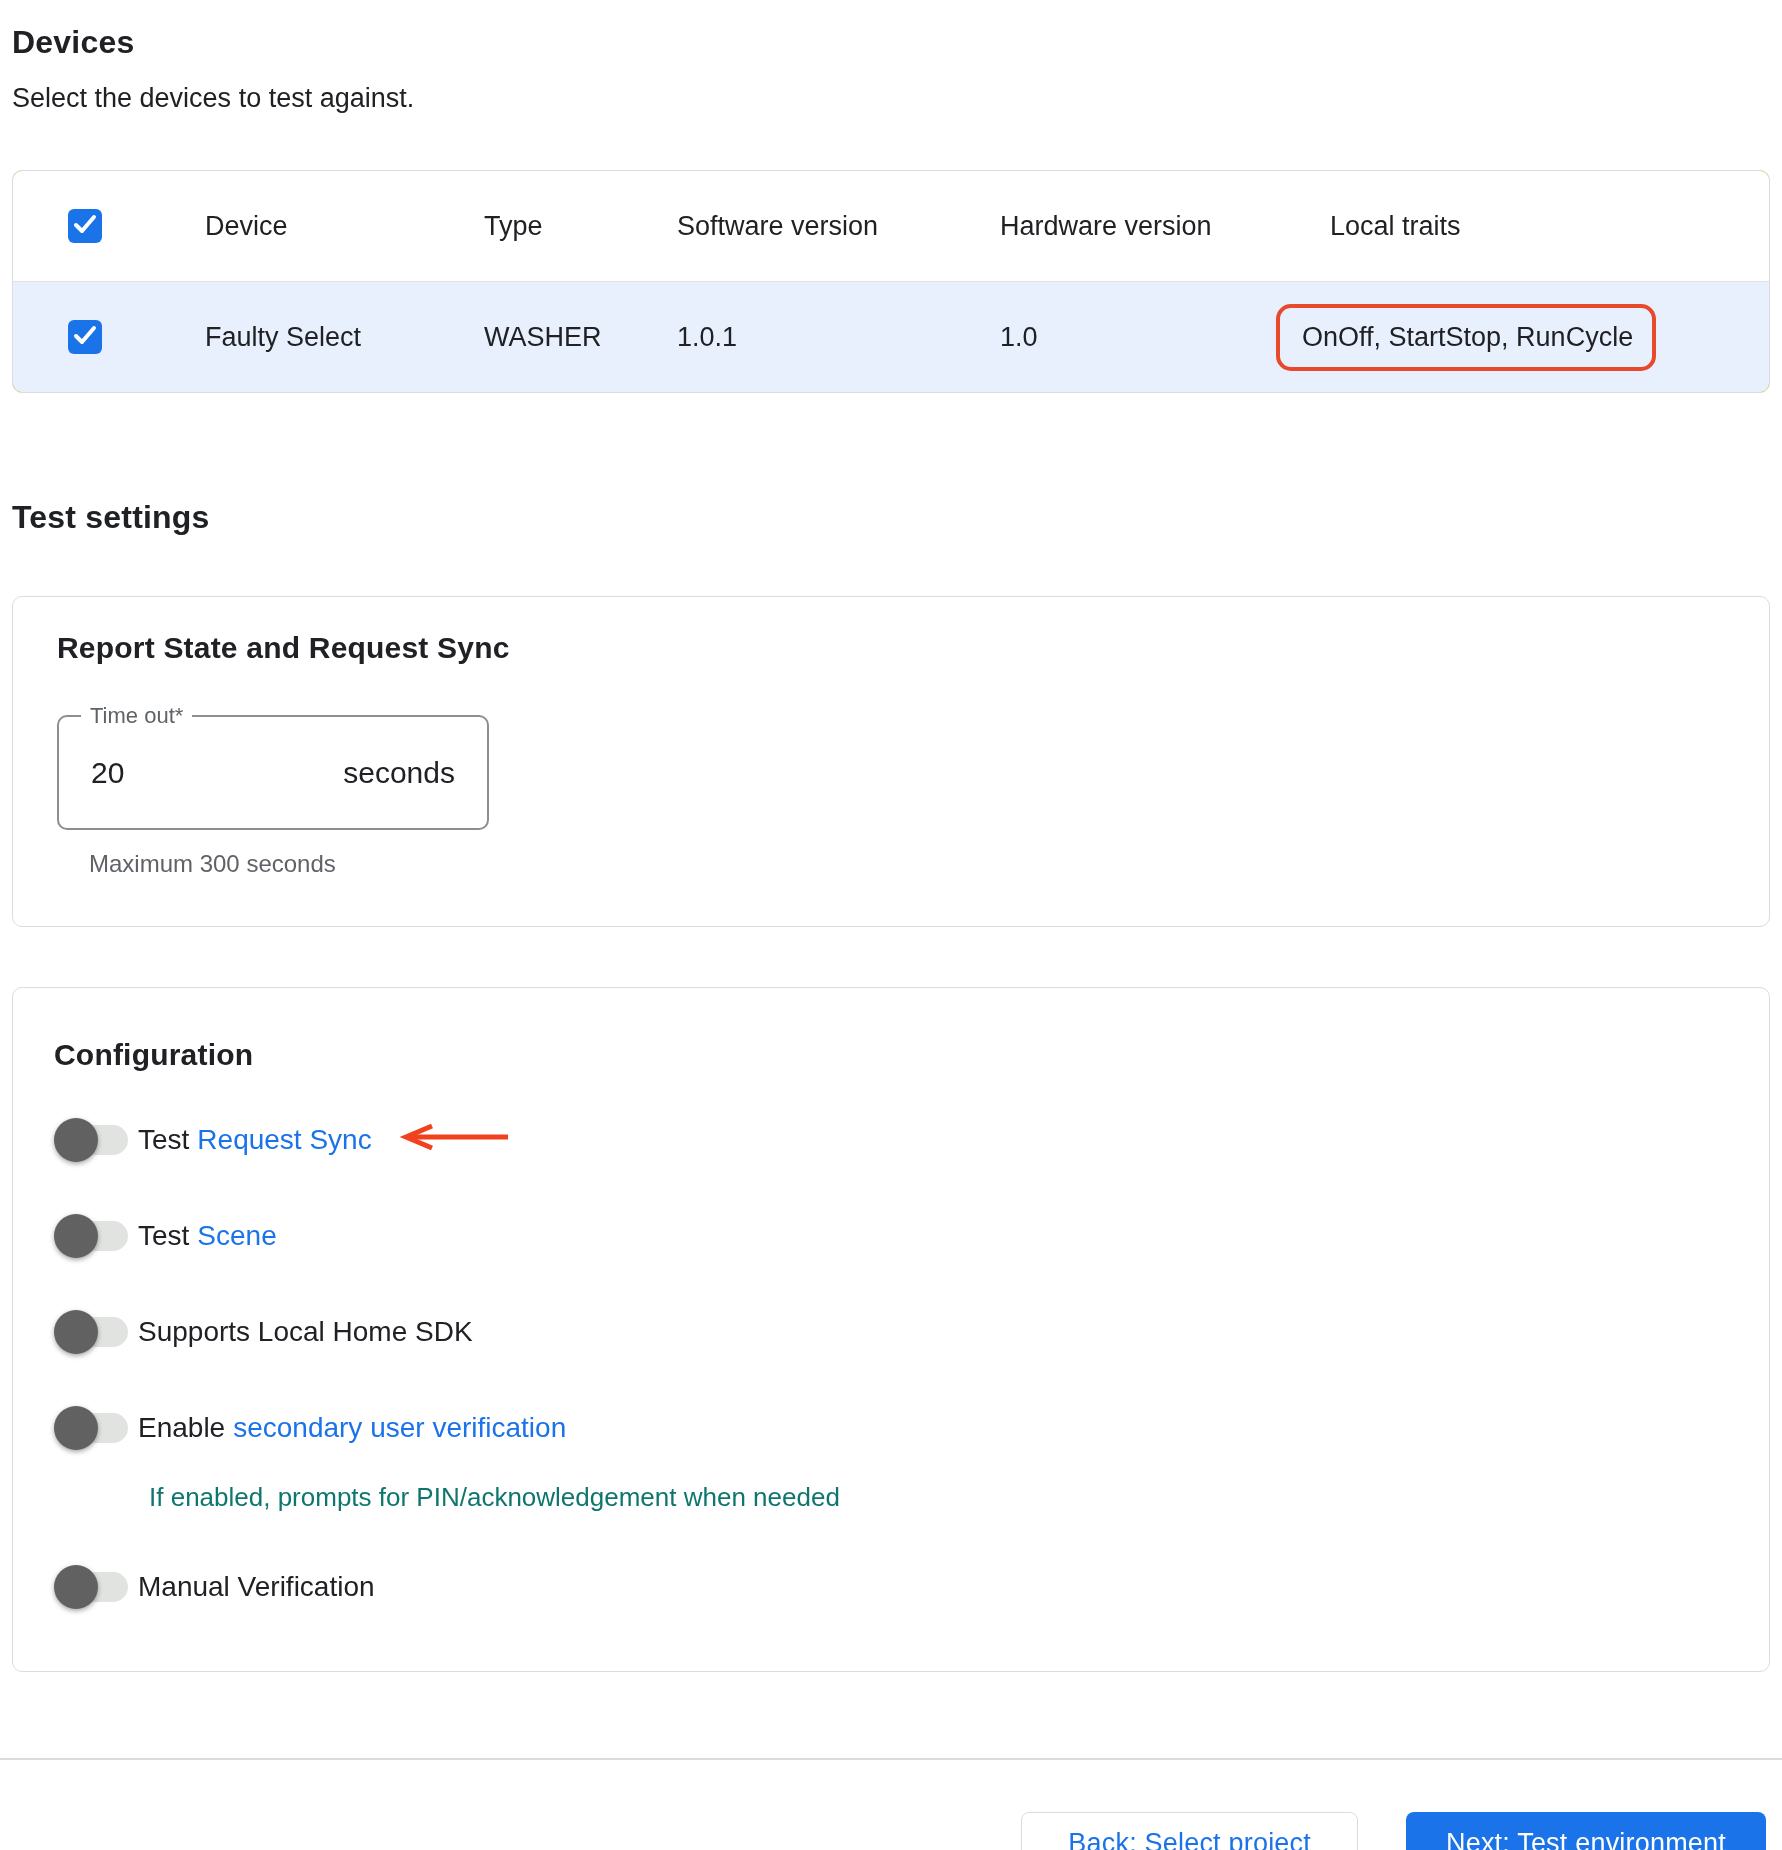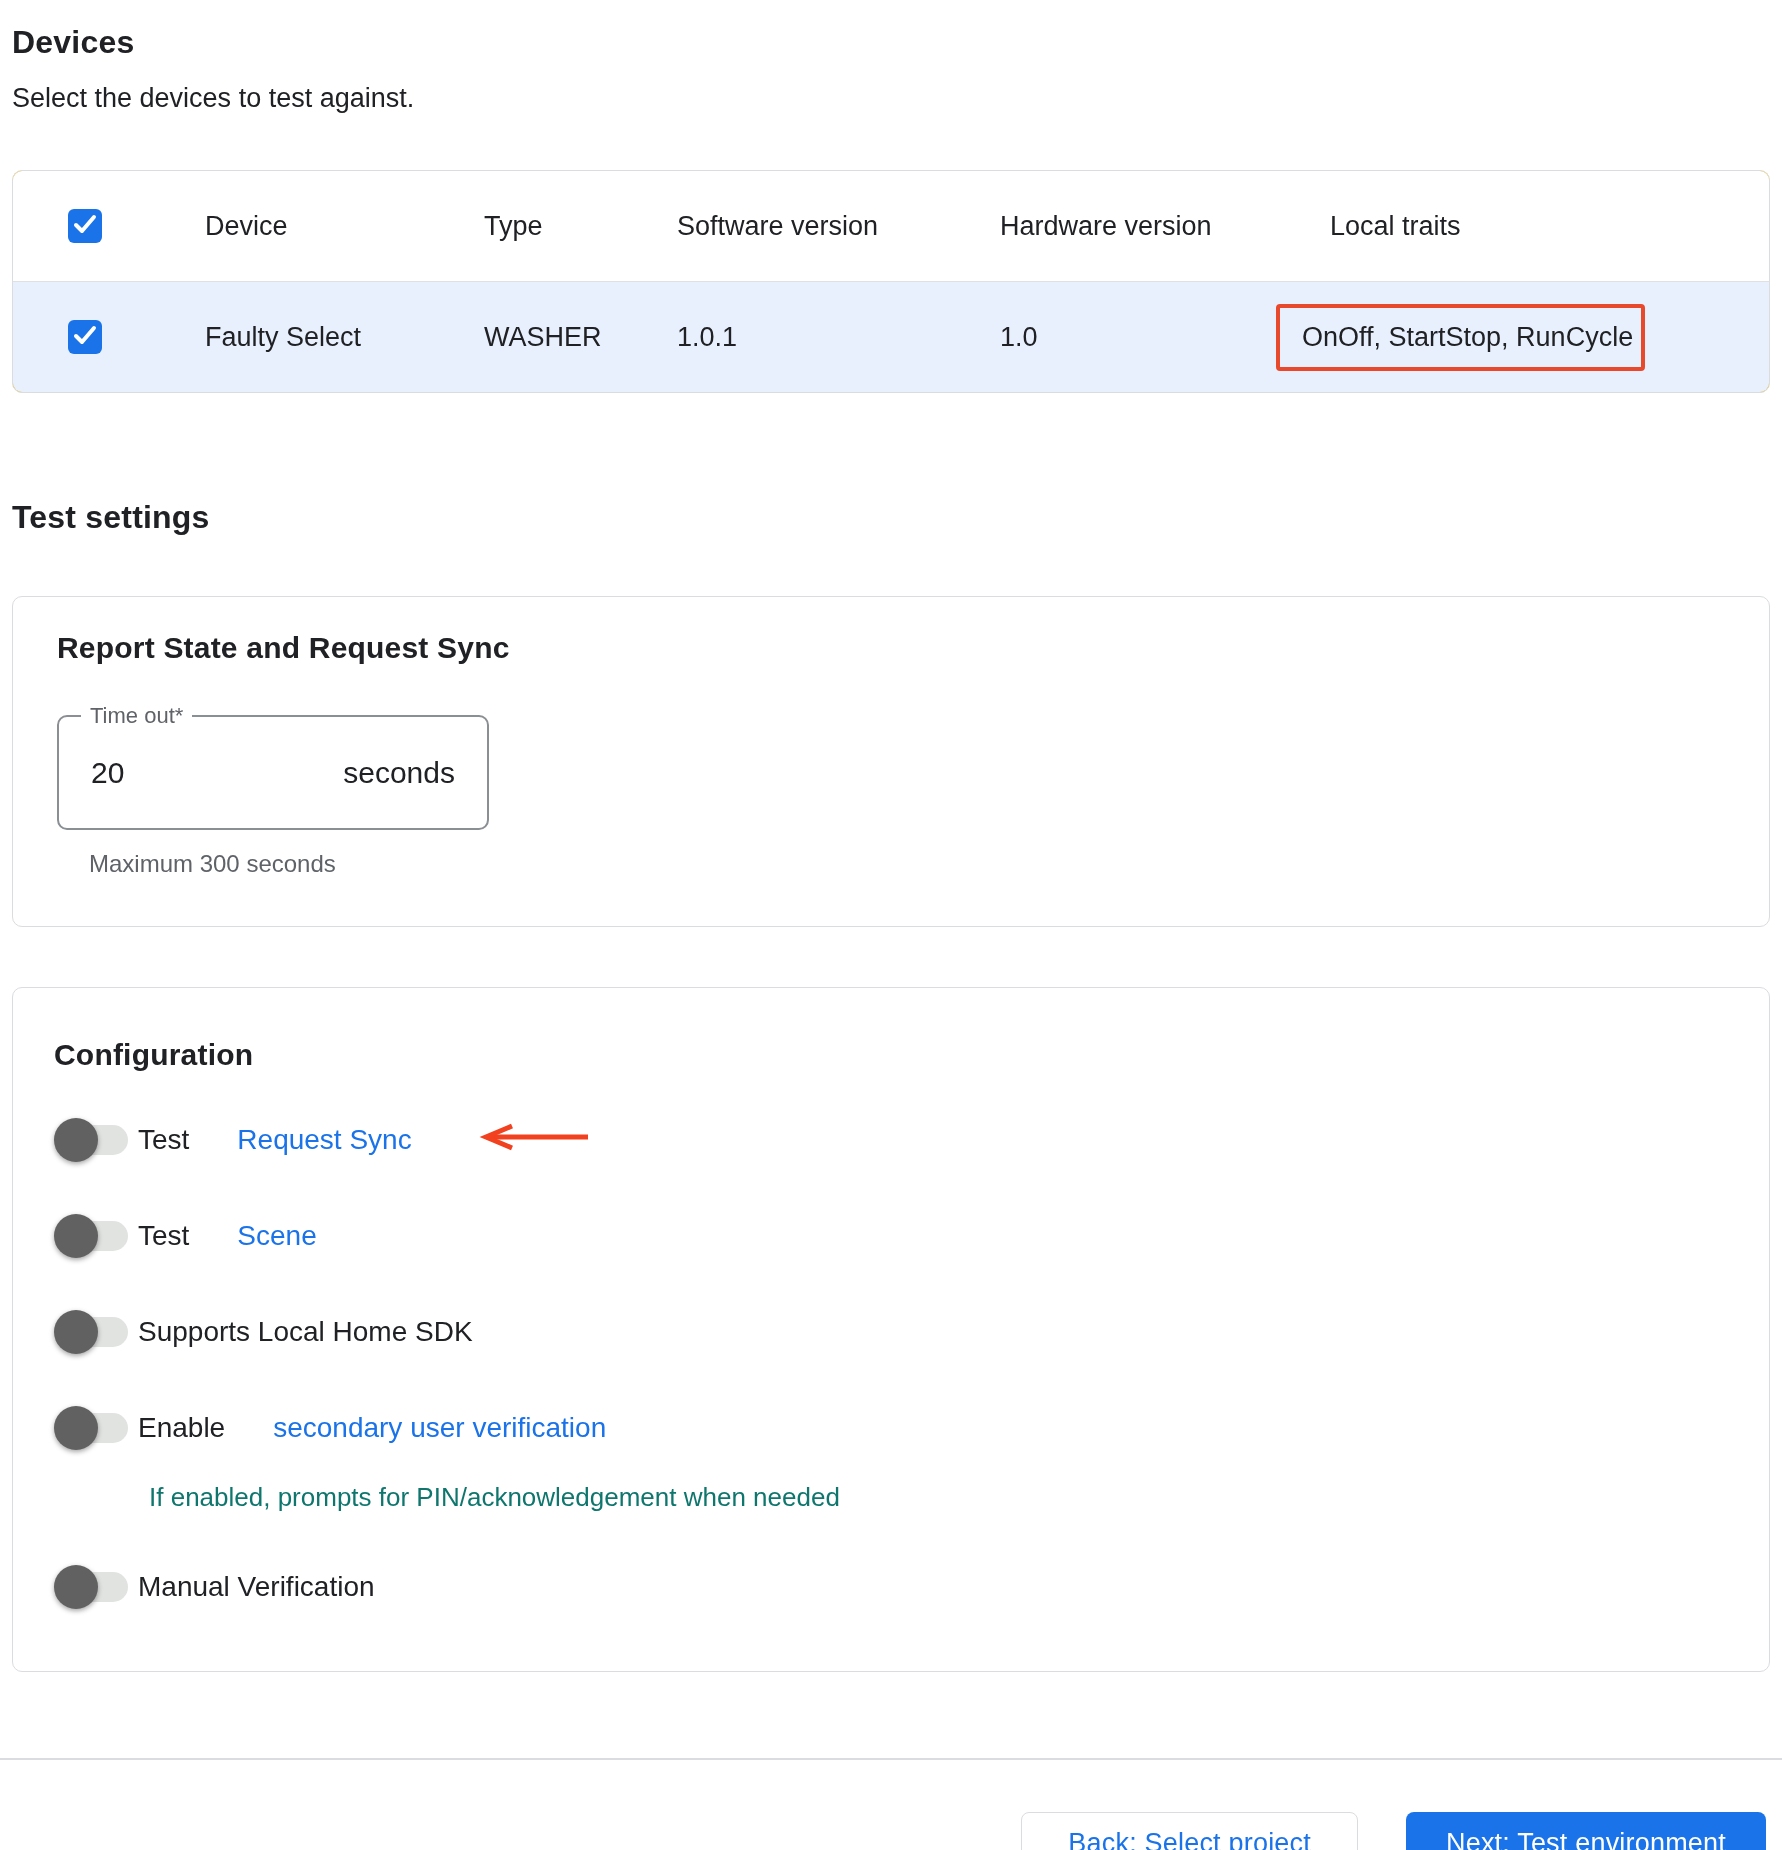--- a/index.html
+++ b/index.html
@@ -50,22 +50,22 @@
     width: 34px; height: 34px;
     background: #1a73e8;
     border-radius: 6px;
     display: flex; align-items: center; justify-content: center;
     cursor: pointer;
   }
 
   .trait-box {
     display: inline-block;
     border: 4px solid #e8492c;
-    border-radius: 4px;
-    padding: 14px 8px 14px 22px;
+    border-radius: 15px;
+    padding: 14px 19px 14px 22px;
     margin-left: -27px;
     background: transparent;
   }
 
   
   .section-heading {
     font-size: 32px;
     font-weight: 700;
     margin: 106px 0 0 12px;
     letter-spacing: 0.2px;
@@ -144,21 +144,20 @@
     border-radius: 50%;
     background: #616161;
     box-shadow: 0 2px 5px rgba(0,0,0,0.35);
   }
   .toggle-label {
     margin-left: 10px;
     font-size: 28px;
     color: #202124;
     display: flex;
     align-items: center;
-    gap: 40px;
   }
   .toggle-label a {
     color: #1a73e8;
     text-decoration: none;
     margin-left: 8px;
     cursor: pointer;
   }
   .toggle-label a:empty { margin-left: 0; }
   .arrow-annot { margin-left: 24px; display: inline-block; }
   .toggle-caption {

